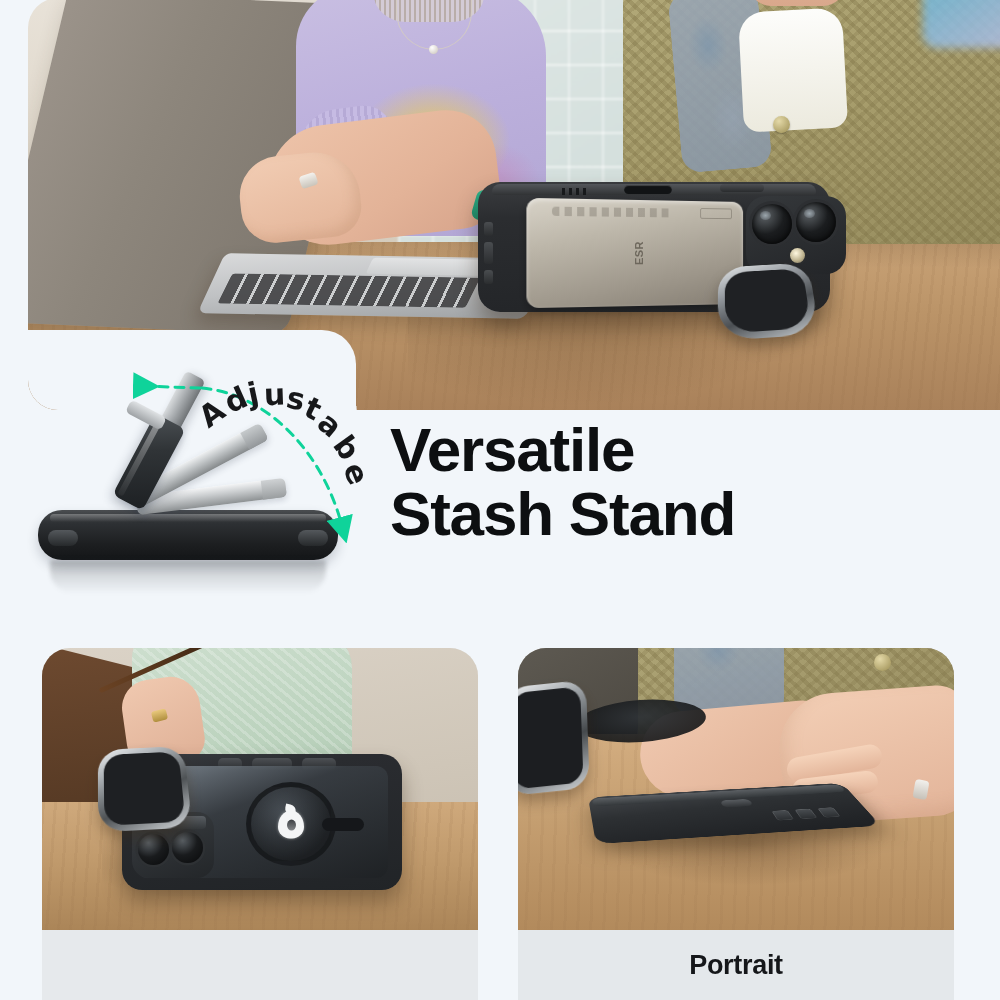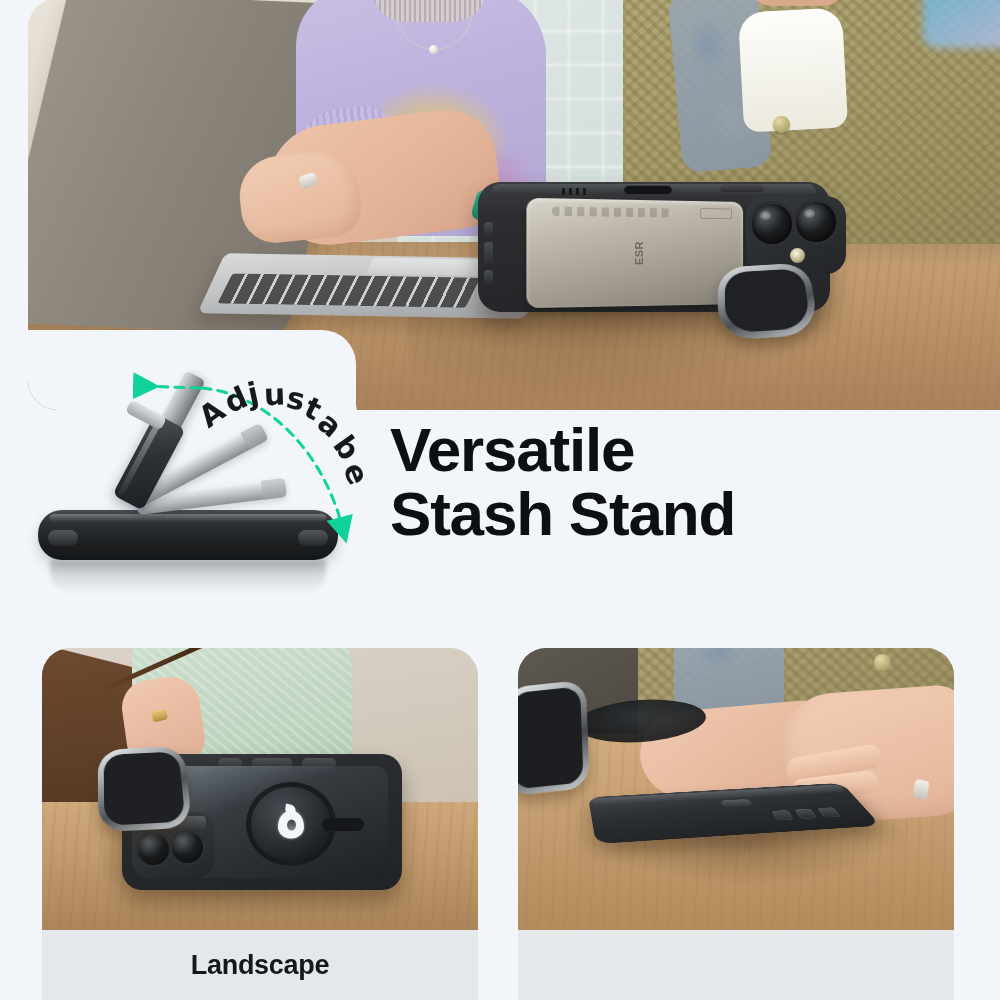--- a/index.html
+++ b/index.html
@@ -747,21 +747,20 @@
           <div class="lc-slot"></div>
         </div>
         <div class="lc-cam">
           <div class="lc-cam-top"></div>
           <div class="lens a"></div>
           <div class="lens b"></div>
         </div>
       </div>
       <div class="lc-ring"></div>
     </div>
-    <div class="card-caption">Landscape</div>
   </div>
 
   <div class="card right">
     <div class="card-photo">
       <div class="rc-wall"></div>
       <div class="rc-dark"></div>
       <div class="rc-person">
         <div class="rc-inner-print"></div>
         <div class="rc-button"></div>
       </div>
@@ -779,14 +778,15 @@
         <div class="rc-pbtn"></div>
         <div class="rc-vbtns">
           <i style="left:0"></i>
             <i style="left:26px"></i>
             <i style="left:52px"></i>
         </div>
       </div>
       <div class="rc-magsafe-disc"></div>
       <div class="rc-ring"></div>
     </div>
+    <div class="card-caption">Portrait</div>
   </div>
 </div>
 
 </body></html>

